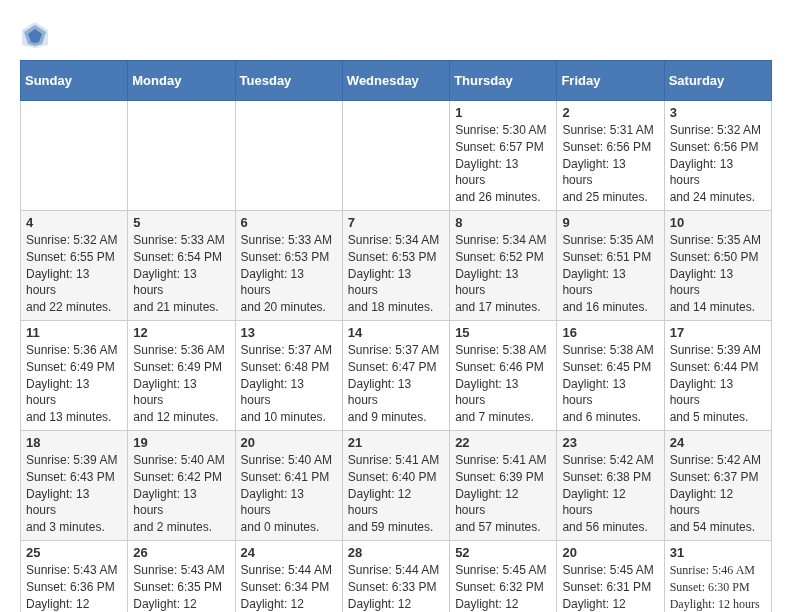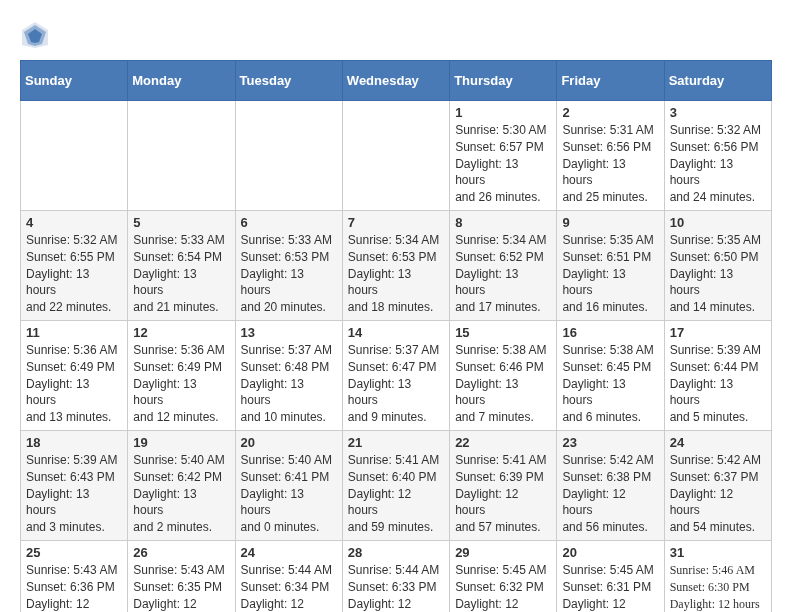--- a/index.html
+++ b/index.html
@@ -331,21 +331,21 @@
 and 50 minutes.</div>
         </td>
         <td>
           <span class="day-num">28</span>
           <div class="day-info" style="white-space: pre-line;">Sunrise: 5:44 AM
 Sunset: 6:33 PM
 Daylight: 12 hours
 and 48 minutes.</div>
         </td>
         <td>
-          <span class="day-num">29</span>
+          <span class="day-num">52</span>
           <div class="day-info" style="white-space: pre-line;">Sunrise: 5:45 AM
 Sunset: 6:32 PM
 Daylight: 12 hours
 and 47 minutes.</div>
         </td>
         <td>
           <span class="day-num">20</span>
           <div class="day-info" style="white-space: pre-line;">Sunrise: 5:45 AM
 Sunset: 6:31 PM
 Daylight: 12 hours

